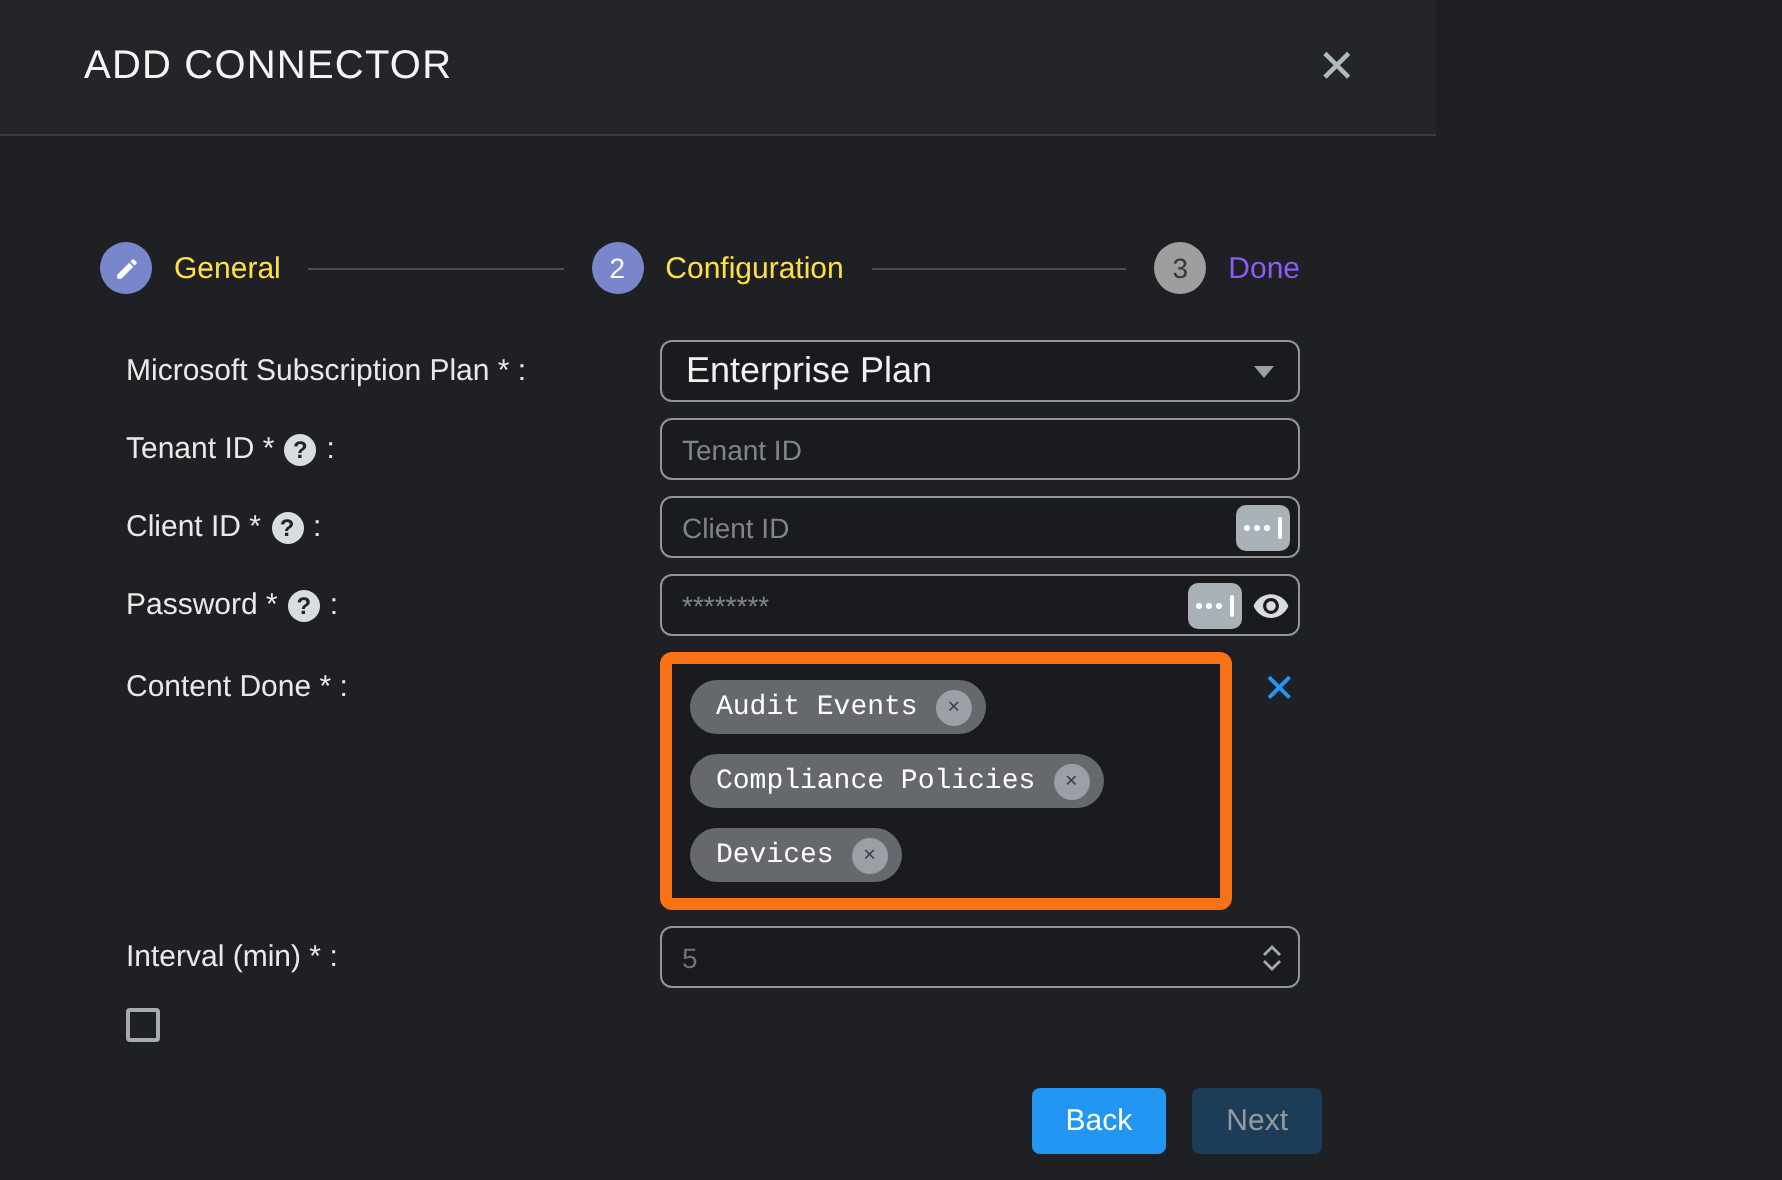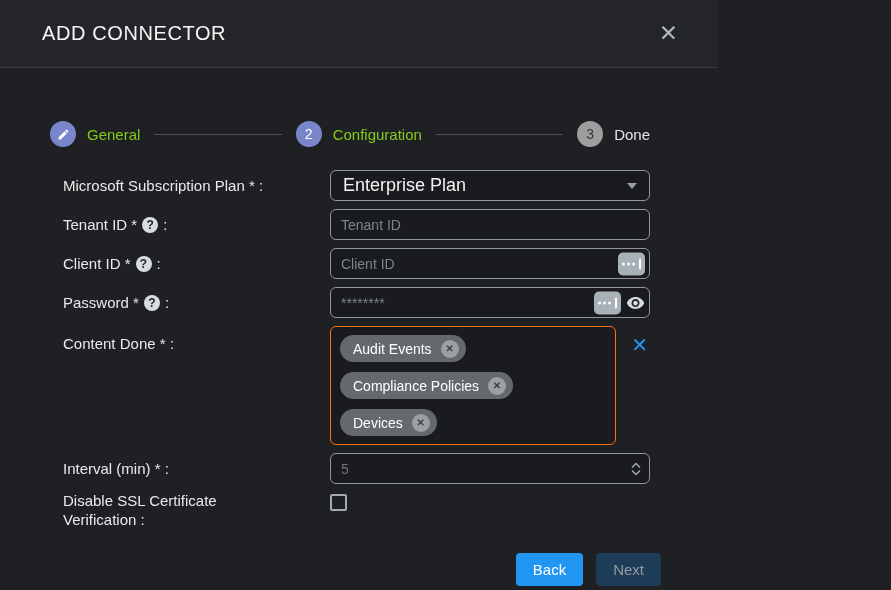--- a/index.html
+++ b/index.html
@@ -29,22 +29,22 @@
   
   .stepper { display:flex; align-items:center; margin:53px 68px 0 50px; }
   .step { display:flex; align-items:center; flex:none; }
   .step-circle {
     width:26px; height:26px; border-radius:50%;
     display:flex; align-items:center; justify-content:center;
     font-size:14px; flex:none;
   }
   .step-circle.active { background:#7986cb; color:#ffffff; }
   .step-circle.inactive { background:#9e9e9e; color:#35373b; }
-  .step-label { margin-left:11px; font-size:15px; color:#84cc16; }
-  .step-label.dim { color:#e5e5e5; }
+  .step-label { margin-left:11px; font-size:15px; color:#fde047; }
+  .step-label.dim { color:#8b5cf6; }
   .connector { flex:1; height:1px; background:#4b4e54; margin:0 14px; }
 
   
   .form {
     margin:23px 68px 0 63px;
     display:grid; grid-template-columns:267px 1fr;
     row-gap:8px; align-items:center;
     font-size:15px;
   }
   .lbl { display:flex; align-items:center; gap:5px; color:#e9e9e9; }
@@ -91,22 +91,22 @@
     cursor:pointer; flex:none;
   }
   .dot { width:3px; height:3px; border-radius:50%; background:#ffffff; }
   .ibar { width:2px; height:11px; background:#ffffff; border-radius:1px; margin-left:2px; }
   .eye-btn { display:flex; align-items:center; cursor:pointer; }
 
   
   .ct-ctl { display:flex; align-items:flex-start; }
   .ct-box {
     flex:1; min-height:72px;
-    background:#191b1e; border:1px solid #f97316; border-radius:6px;
-    padding:8px 9px; display:flex; flex-wrap:wrap; gap:10px; align-content:flex-start;
+    background:#191b1e; border:6px solid #f97316; border-radius:6px;
+    padding:8px 9px; display:flex; flex-wrap:wrap; gap:10px; align-content:flex-start;font-family:Liberation Mono, monospace;
   }
   .tag {
     background:#65696e; border-radius:14px; height:27px;
     display:flex; align-items:center; padding:0 7px 0 13px; gap:9px;
     color:#ffffff; font-size:14px; flex:none;
   }
   .tag-x {
     width:18px; height:18px; border-radius:50%;
     background:#9aa0a5; color:#3b3f44;
     font-size:10px; font-weight:bold;
@@ -263,24 +263,20 @@
       <div class="spinner">
         <svg width="10" height="6" viewBox="0 0 10 6">
             <path d="M1 5 L5 1 L9 5" stroke="#a6abb0" stroke-width="1.4" fill="none"></path>
           </svg>
         <svg width="10" height="6" viewBox="0 0 10 6">
             <path d="M1 1 L5 5 L9 1" stroke="#a6abb0" stroke-width="1.4" fill="none"></path>
           </svg>
       </div>
     </div>
 
-    <div class="chk-lbl">
-      <div>Disable SSL Certificate</div>
-      <div>Verification  :</div>
-    </div>
     <div class="chk-ctl">
       <input type="checkbox" class="checkbox" style="">
     </div>
 
   </div>
 
   <div class="actions">
     <button class="btn btn-back">Back</button>
     <button class="btn btn-next">Next</button>
   </div>

